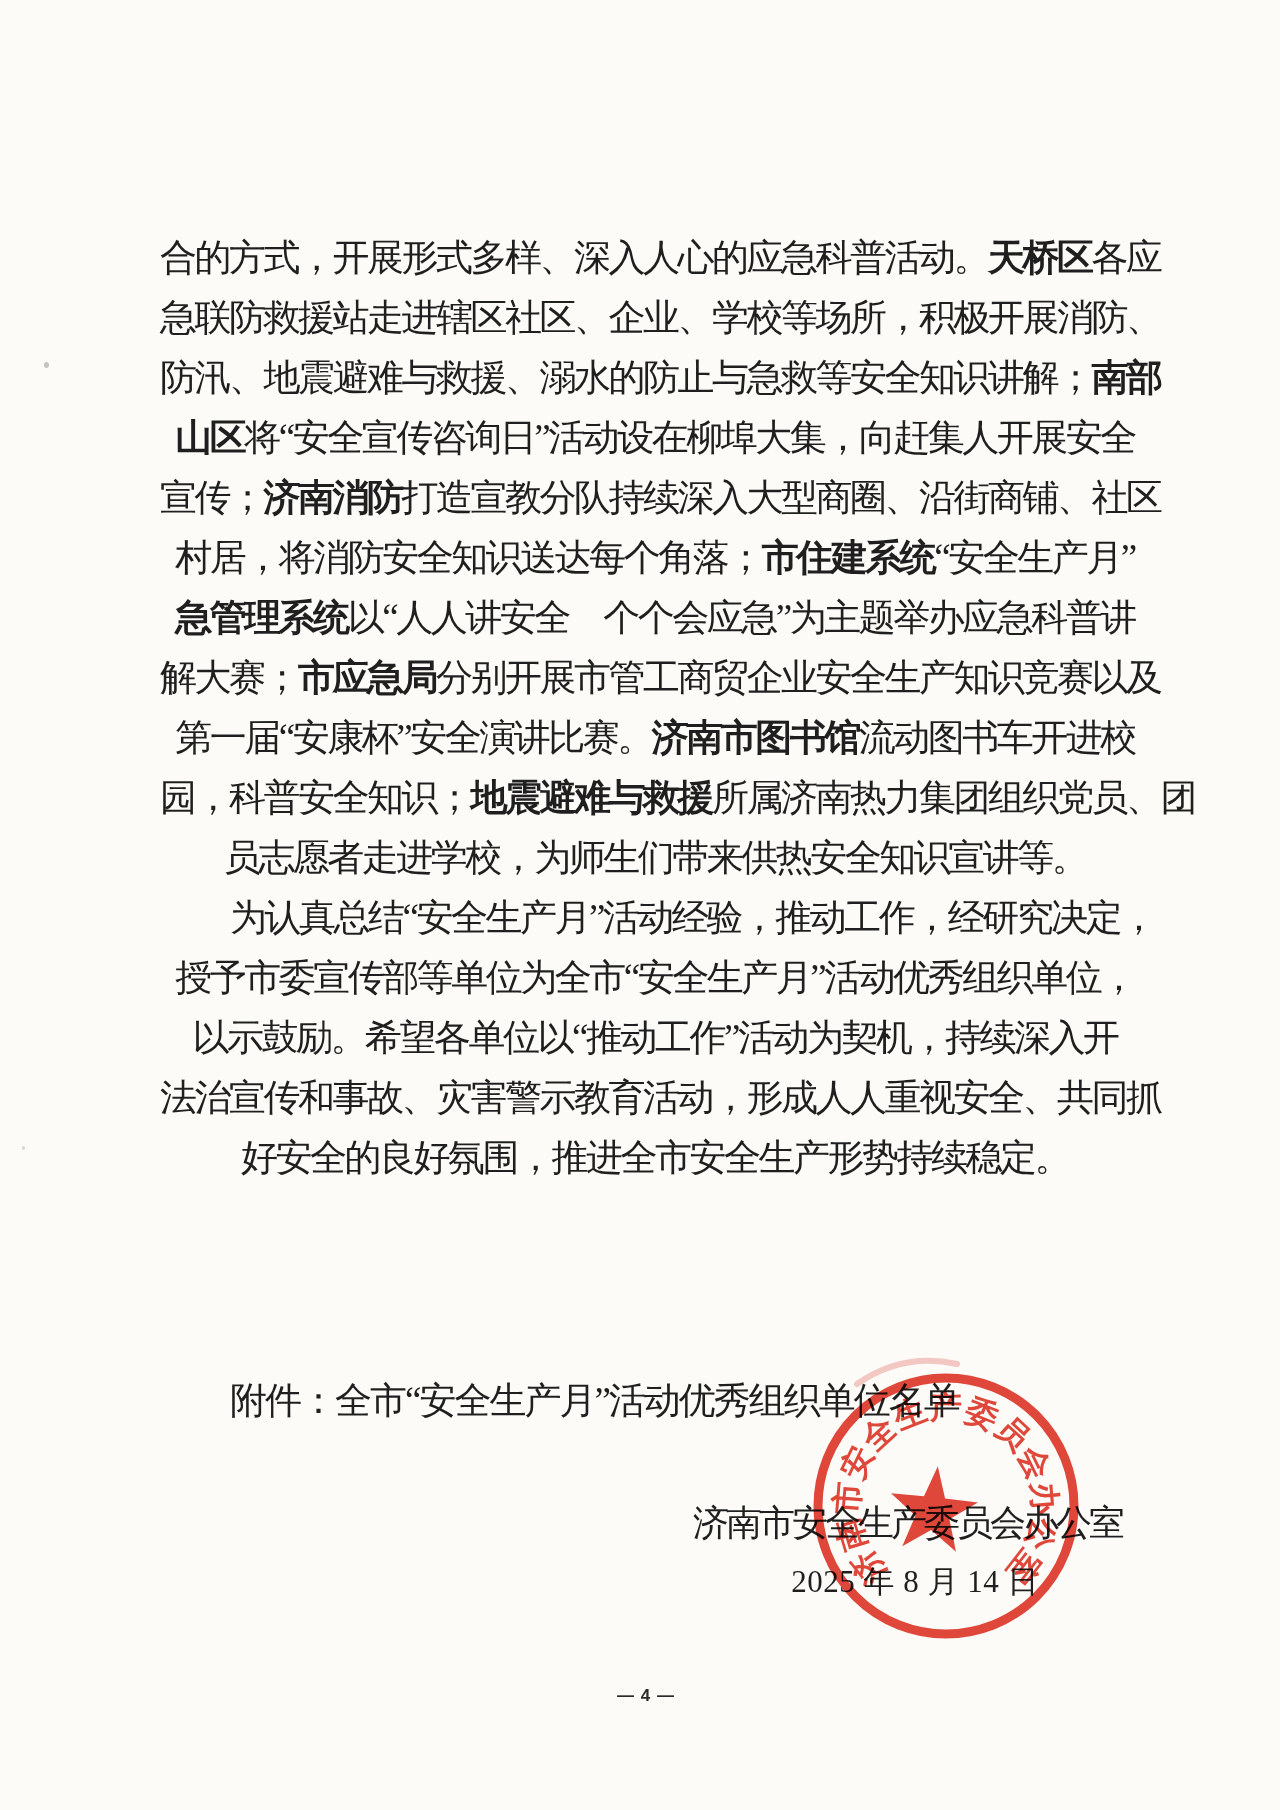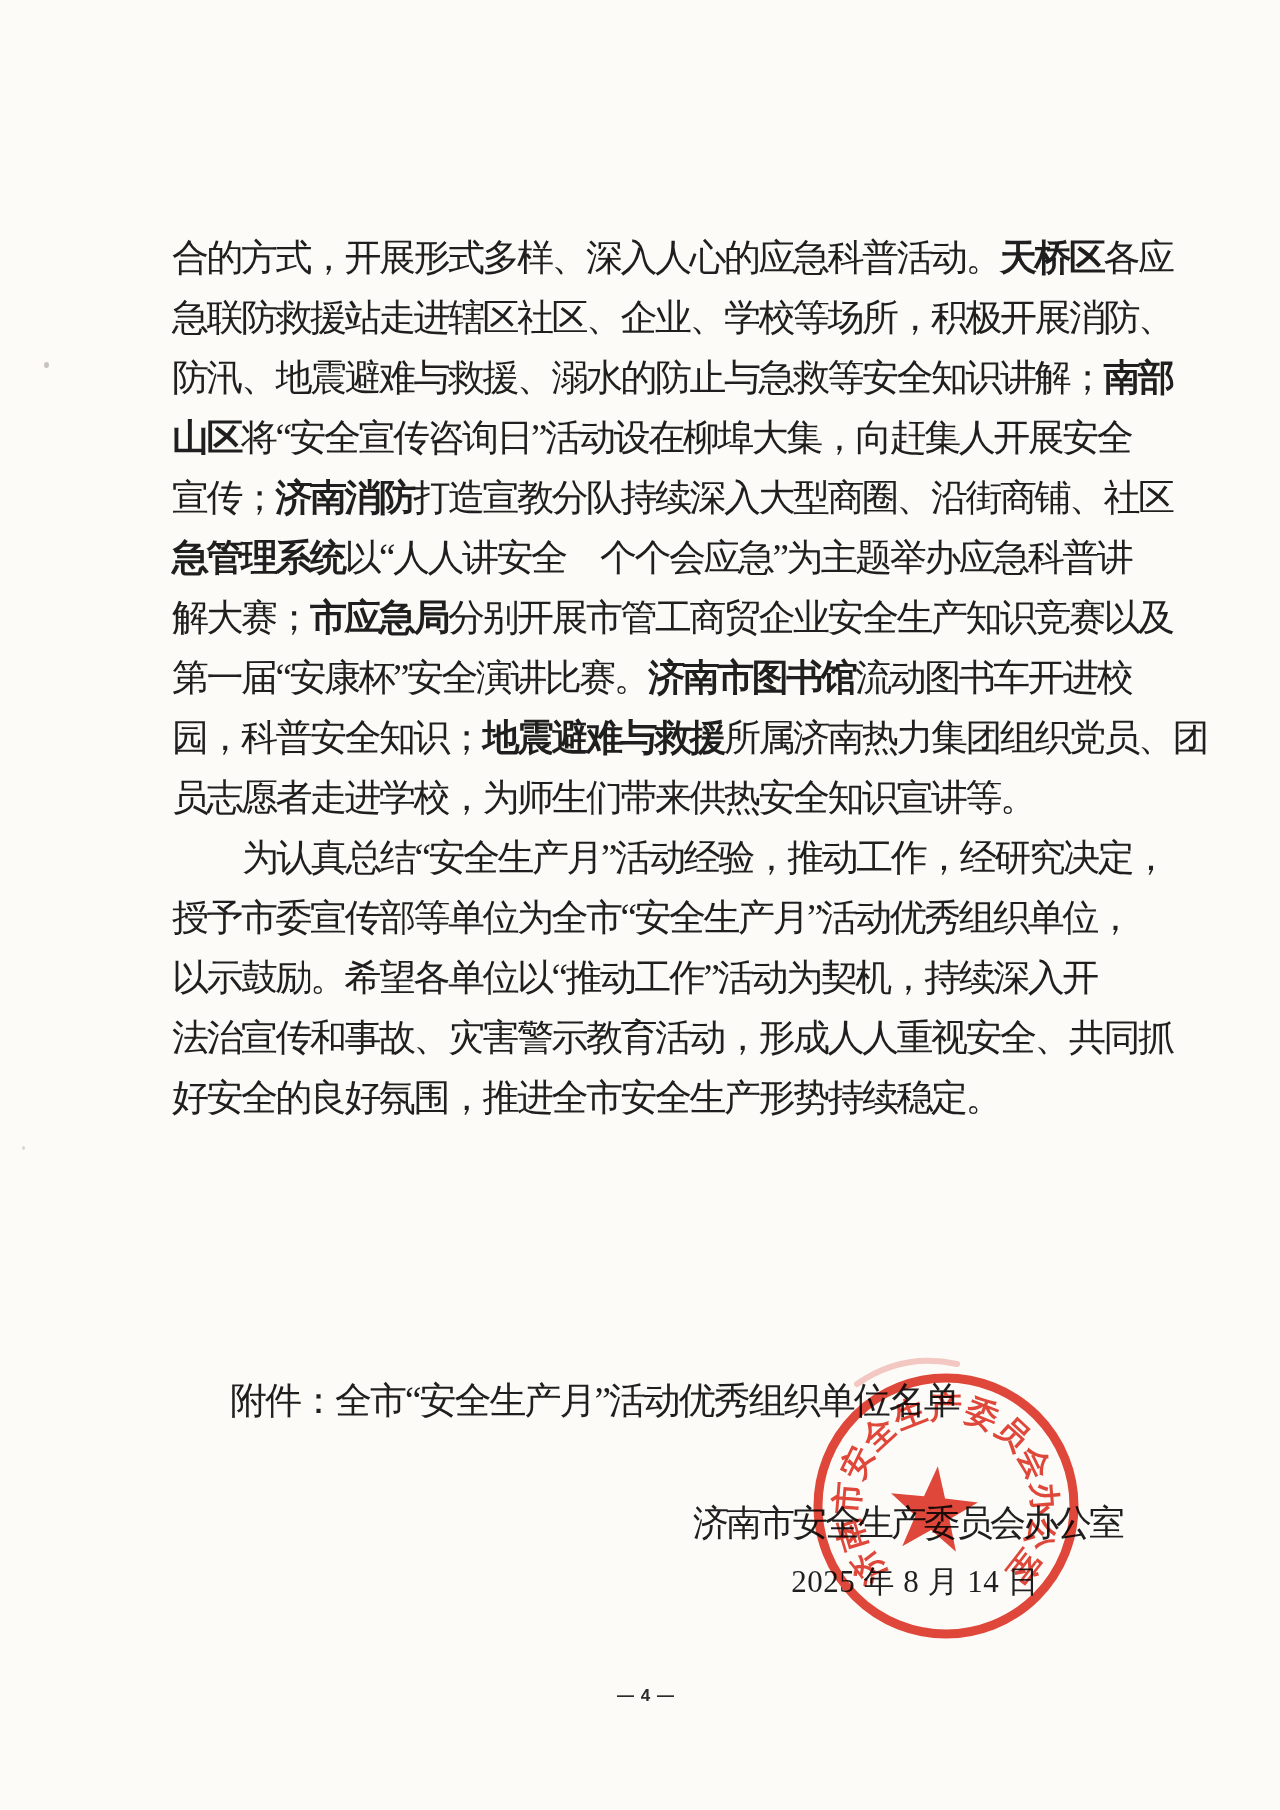--- a/index.html
+++ b/index.html
@@ -5,22 +5,22 @@
   html,body{margin:0;padding:0;}
   body{
     width:1280px;height:1810px;position:relative;overflow:hidden;
     background:#fcfbf8;
     font-family:"Liberation Serif","DejaVu Serif",serif;
     color:#1f1f1f;
   }
   .page{position:absolute;inset:0;}
   
   .body-text{
-    position:absolute;left:172px;top:228px;width:990px;
-    font-size:37px;letter-spacing:-2.5px;line-height:60px;
+    position:absolute;left:160px;top:228px;width:990px;
+    font-size:37px;letter-spacing:-2.5px;line-height:60px;text-align:center;
   }
   .line{height:60px;white-space:nowrap;}
   .line.indent{padding-left:70px;}
   .seg-b{
     font-weight:700;
     font-family:"Liberation Sans","DejaVu Sans",sans-serif;
     letter-spacing:-2.5px;
   }
   .attachment-line{
     position:absolute;left:230px;top:1371px;height:60px;line-height:60px;
@@ -60,20 +60,21 @@
 <body>
 
 <div class="page">
 
   <div class="body-text">
       <div class="line"><span>合的方式，开展形式多样、深入人心的应急科普活动。</span><span class="seg-b">天桥区</span><span>各应</span></div>
       <div class="line"><span>急联防救援站走进辖区社区、企业、学校等场所，积极开展消防、</span></div>
       <div class="line"><span>防汛、地震避难与救援、溺水的防止与急救等安全知识讲解；</span><span class="seg-b">南部</span></div>
       <div class="line"><span class="seg-b">山区</span><span>将“安全宣传咨询日”活动设在柳埠大集，向赶集人开展安全</span></div>
       <div class="line"><span>宣传；</span><span class="seg-b">济南消防</span><span>打造宣教分队持续深入大型商圈、沿街商铺、社区</span></div>
+      <div class="line"><span>村居，将消防安全知识送达每个角落；</span><span class="seg-b">市住建系统</span><span>“安全生产月”</span></div>
       <div class="line"><span class="seg-b">急管理系统</span><span>以“人人讲安全　个个会应急”为主题举办应急科普讲</span></div>
       <div class="line"><span>解大赛；</span><span class="seg-b">市应急局</span><span>分别开展市管工商贸企业安全生产知识竞赛以及</span></div>
       <div class="line"><span>第一届“安康杯”安全演讲比赛。</span><span class="seg-b">济南市图书馆</span><span>流动图书车开进校</span></div>
       <div class="line"><span>园，科普安全知识；</span><span class="seg-b">地震避难与救援</span><span>所属济南热力集团组织党员、团</span></div>
       <div class="line"><span>员志愿者走进学校，为师生们带来供热安全知识宣讲等。</span></div>
       <div class="line indent"><span>为认真总结“安全生产月”活动经验，推动工作，经研究决定，</span></div>
       <div class="line"><span>授予市委宣传部等单位为全市“安全生产月”活动优秀组织单位，</span></div>
       <div class="line"><span>以示鼓励。希望各单位以“推动工作”活动为契机，持续深入开</span></div>
       <div class="line"><span>法治宣传和事故、灾害警示教育活动，形成人人重视安全、共同抓</span></div>
       <div class="line"><span>好安全的良好氛围，推进全市安全生产形势持续稳定。</span></div>

